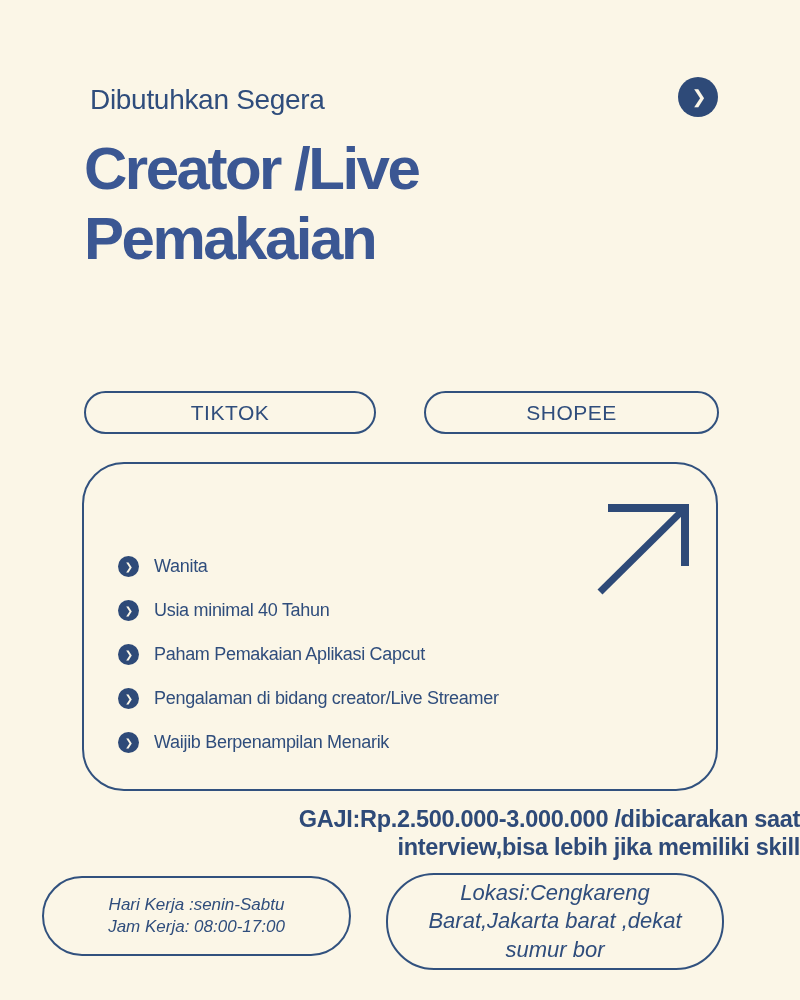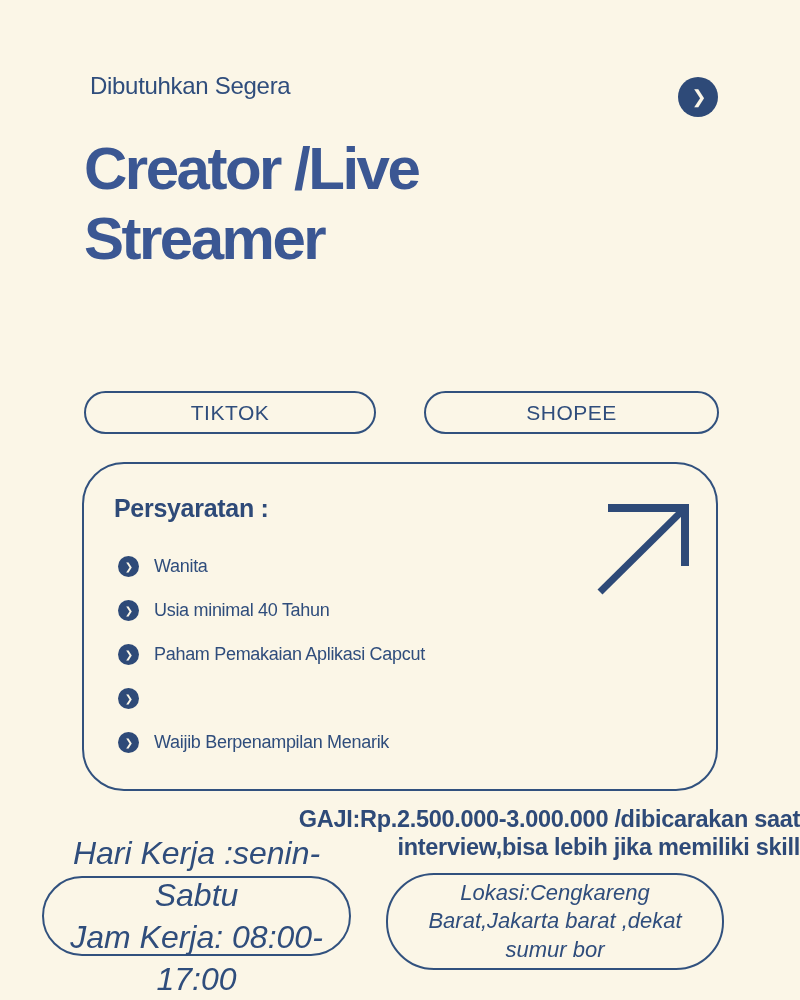--- a/index.html
+++ b/index.html
@@ -13,22 +13,22 @@
     margin: 0 auto;
     background: #FBF6E7;
     color: #31517E;
     overflow: hidden;
   }
 
   
   .eyebrow {
     position: absolute;
     left: 90px;
-    top: 72px;
-    font-size: 24px;
+    top: 84px;
+    font-size: 28px;
     font-weight: 400;
     letter-spacing: -0.3px;
     color: #2F4D7C;
   }
   .badge-circle {
     position: absolute;
     right: 82px;
     top: 77px;
     width: 40px;
     height: 40px;
@@ -161,21 +161,21 @@
     font-style: italic;
     color: #2F4D7C;
     white-space: pre-line;
   }
   .pill-schedule {
     left: 42px;
     top: 876px;
     width: 309px;
     height: 80px;
     border-radius: 40px;
-    font-size: 32px;
+    font-size: 17px;
     line-height: 1.32;
   }
   .pill-location {
     left: 386px;
     top: 867px;
     width: 338px;
     height: 97px;
     border-radius: 48px;
     font-size: 22px;
     line-height: 1.28;
@@ -188,29 +188,28 @@
 <div class="poster">
 
   <div class="eyebrow">Dibutuhkan Segera</div>
 
   <div class="badge-circle">
     <span>❯</span>
   </div>
 
   <div class="title">
     <div>Creator /Live</div>
-    <div>Streamer</div>
+    <div>Pemakaian</div>
   </div>
 
   <div class="tag-pill tag-shopee">SHOPEE</div>
 
   <div class="tag-pill tag-tiktok">TIKTOK</div>
 
   <div class="req-card">
-    <div class="req-heading">Persyaratan :</div>
 
     <svg class="arrow-ne" viewBox="0 0 100 96" fill="none" xmlns="http://www.w3.org/2000/svg">
       <line x1="14" y1="8" x2="95" y2="8" stroke="#2E4A78" stroke-width="8"></line>
       <line x1="91" y1="4" x2="91" y2="66" stroke="#2E4A78" stroke-width="8"></line>
       <line x1="6" y1="92" x2="89" y2="10" stroke="#2E4A78" stroke-width="7"></line>
     </svg>
 
     <div class="req-list">
 
         <div class="req-item">
@@ -231,20 +230,21 @@
           <span class="dot-chevron">
             <span>❯</span>
           </span>
           <span class="req-text">Paham Pemakaian Aplikasi Capcut</span>
         </div>
 
         <div class="req-item">
           <span class="dot-chevron">
             <span>❯</span>
           </span>
+          <span class="req-text">Pengalaman di bidang creator/Live Streamer</span>
         </div>
 
         <div class="req-item">
           <span class="dot-chevron">
             <span>❯</span>
           </span>
           <span class="req-text">Waijib Berpenampilan Menarik</span>
         </div>
       </div>
   </div>

